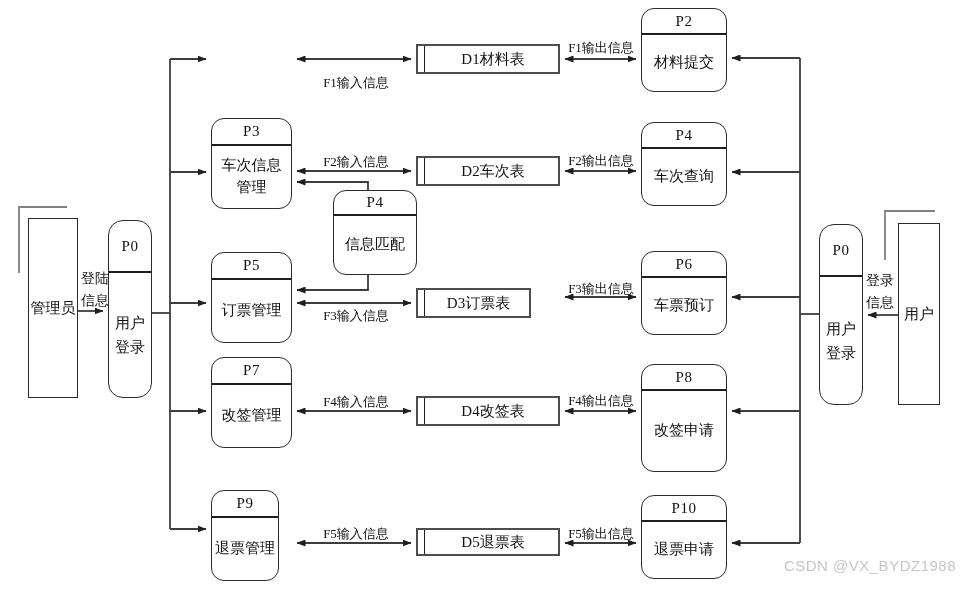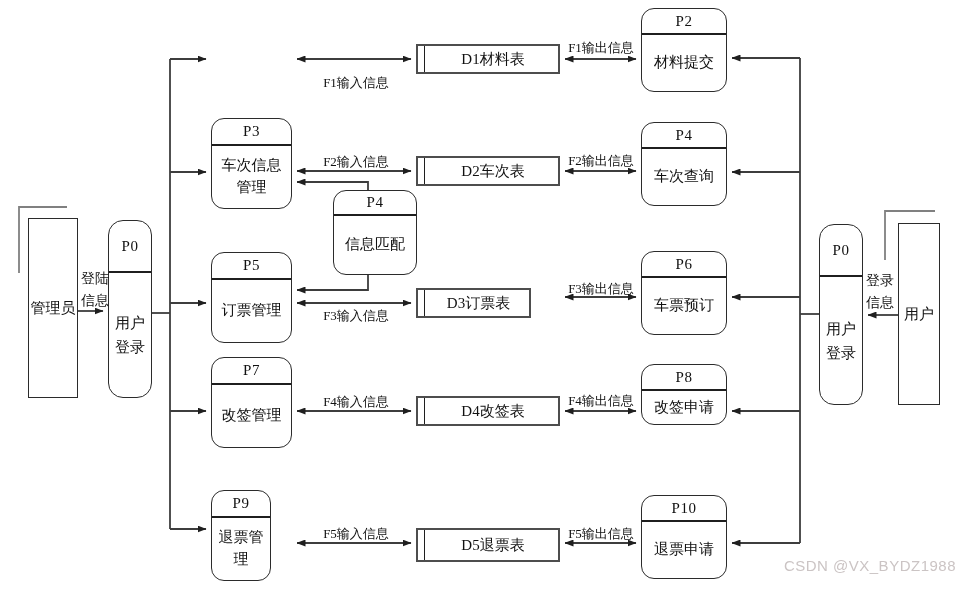--- a/index.html
+++ b/index.html
@@ -126,21 +126,21 @@
     <div class="bd">车次信息管理</div>
   </div>
   <div class="proc pl" style="left:211px;top:252px;width:81px;height:91px;">
     <div class="hd">P5</div>
     <div class="bd">订票管理</div>
   </div>
   <div class="proc pl" style="left:211px;top:357px;width:81px;height:91px;">
     <div class="hd">P7</div>
     <div class="bd">改签管理</div>
   </div>
-  <div class="proc pl" style="left:211px;top:490px;width:60px;height:91px;">
+  <div class="proc pl" style="left:211px;top:490px;width:68px;height:91px;">
     <div class="hd">P9</div>
     <div class="bd">退票管理</div>
   </div>
 
   <div class="proc pm" style="left:333px;top:190px;width:84px;height:85px;">
     <div class="hd">P4</div>
     <div class="bd">信息匹配</div>
   </div>
 
   <div class="store" style="left:416px;top:44px;width:144px;height:30px;">
@@ -152,38 +152,38 @@
     <span>D2车次表</span>
   </div>
   <div class="store" style="left:416px;top:288px;width:115px;height:30px;">
     <div class="sline"></div>
     <span>D3订票表</span>
   </div>
   <div class="store" style="left:416px;top:396px;width:144px;height:30px;">
     <div class="sline"></div>
     <span>D4改签表</span>
   </div>
-  <div class="store" style="left:416px;top:528px;width:144px;height:34px;">
+  <div class="store" style="left:416px;top:528px;width:144px;height:28px;">
     <div class="sline"></div>
     <span>D5退票表</span>
   </div>
 
   <div class="proc pr" style="left:641px;top:8px;width:86px;height:84px;">
     <div class="hd">P2</div>
     <div class="bd">材料提交</div>
   </div>
   <div class="proc pr" style="left:641px;top:122px;width:86px;height:84px;">
     <div class="hd">P4</div>
     <div class="bd">车次查询</div>
   </div>
   <div class="proc pr" style="left:641px;top:251px;width:86px;height:84px;">
     <div class="hd">P6</div>
     <div class="bd">车票预订</div>
   </div>
-  <div class="proc pr" style="left:641px;top:364px;width:86px;height:61px;">
+  <div class="proc pr" style="left:641px;top:364px;width:86px;height:108px;">
     <div class="hd">P8</div>
     <div class="bd">改签申请</div>
   </div>
   <div class="proc pr" style="left:641px;top:495px;width:86px;height:84px;">
     <div class="hd">P10</div>
     <div class="bd">退票申请</div>
   </div>
 
   <div class="flbl" style="left:356px;top:49px;margin-top:34px;">F1输入信息</div>
   <div class="flbl" style="left:601px;top:48px;">F1输出信息</div>

